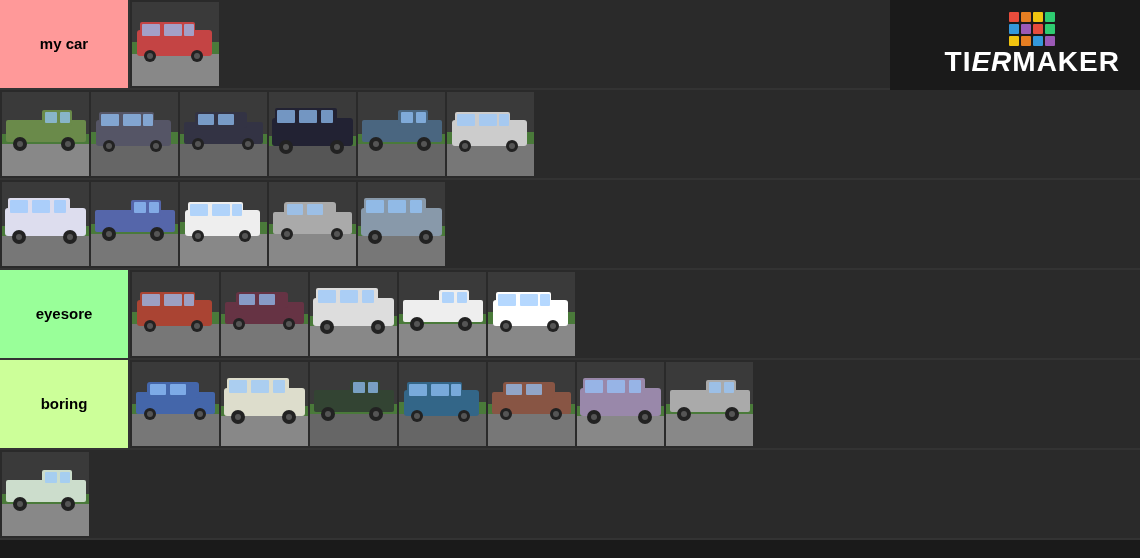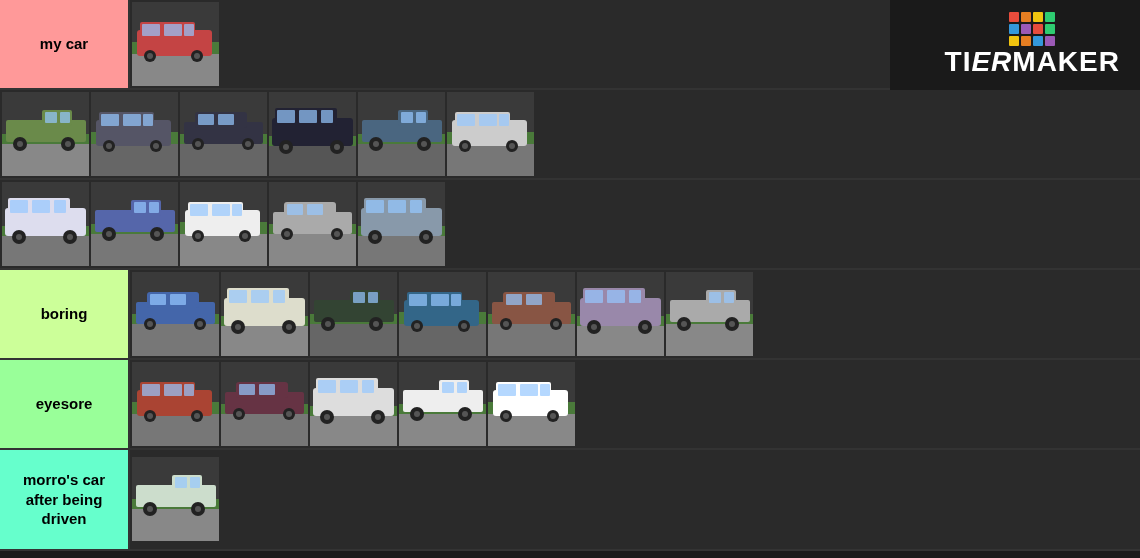--- a/index.html
+++ b/index.html
@@ -320,20 +320,98 @@
       <rect x="52" y="18" width="12" height="13" rx="1" fill="rgba(150,200,255,0.7)"></rect>
       <circle cx="17" cy="55" r="7" fill="#222"></circle>
       <circle cx="17" cy="55" r="3" fill="#555"></circle>
       <circle cx="68" cy="55" r="7" fill="#222"></circle>
       <circle cx="68" cy="55" r="3" fill="#555"></circle>
     </svg>
           </div>
         </div>
       </div>
       <div class="tier-row">
+        <div class="tier-label" style="background-color: rgb(153, 255, 153);">eyesore</div>
+        <div class="tier-items">
+          <div class="car-item">
+            <svg viewBox="0 0 87 84" xmlns="http://www.w3.org/2000/svg">
+      <rect x="0" y="50" width="87" height="34" fill="#777"></rect>
+      <rect x="0" y="40" width="87" height="12" fill="#4a7a3a"></rect>
+      <rect x="5" y="28" width="75" height="26" rx="3" fill="#aa4433"></rect>
+      <rect x="8" y="20" width="55" height="18" rx="2" fill="#aa4433"></rect>
+      <rect x="10" y="22" width="18" height="12" rx="1" fill="rgba(150,200,255,0.7)"></rect>
+      <rect x="32" y="22" width="18" height="12" rx="1" fill="rgba(150,200,255,0.7)"></rect>
+      <rect x="52" y="22" width="10" height="12" rx="1" fill="rgba(150,200,255,0.7)"></rect>
+      <circle cx="18" cy="54" r="6" fill="#222"></circle>
+      <circle cx="18" cy="54" r="3" fill="#555"></circle>
+      <circle cx="65" cy="54" r="6" fill="#222"></circle>
+      <circle cx="65" cy="54" r="3" fill="#555"></circle>
+    </svg>
+          </div>
+          <div class="car-item">
+            <svg viewBox="0 0 87 84" xmlns="http://www.w3.org/2000/svg">
+      <rect x="0" y="50" width="87" height="34" fill="#777"></rect>
+      <rect x="0" y="42" width="87" height="10" fill="#4a7a3a"></rect>
+      <rect x="4" y="30" width="79" height="22" rx="2" fill="#663344"></rect>
+      <rect x="15" y="20" width="52" height="16" rx="3" fill="#663344"></rect>
+      <rect x="18" y="22" width="16" height="11" rx="1" fill="rgba(150,200,255,0.7)"></rect>
+      <rect x="38" y="22" width="16" height="11" rx="1" fill="rgba(150,200,255,0.7)"></rect>
+      <circle cx="18" cy="52" r="6" fill="#222"></circle>
+      <circle cx="18" cy="52" r="3" fill="#555"></circle>
+      <circle cx="68" cy="52" r="6" fill="#222"></circle>
+      <circle cx="68" cy="52" r="3" fill="#555"></circle>
+    </svg>
+          </div>
+          <div class="car-item">
+            <svg viewBox="0 0 87 84" xmlns="http://www.w3.org/2000/svg">
+      <rect x="0" y="52" width="87" height="32" fill="#888"></rect>
+      <rect x="0" y="44" width="87" height="10" fill="#4a7a3a"></rect>
+      <rect x="3" y="26" width="81" height="28" rx="3" fill="#dddddd"></rect>
+      <rect x="6" y="16" width="62" height="18" rx="2" fill="#dddddd"></rect>
+      <rect x="8" y="18" width="18" height="13" rx="1" fill="rgba(150,200,255,0.7)"></rect>
+      <rect x="30" y="18" width="18" height="13" rx="1" fill="rgba(150,200,255,0.7)"></rect>
+      <rect x="52" y="18" width="12" height="13" rx="1" fill="rgba(150,200,255,0.7)"></rect>
+      <circle cx="17" cy="55" r="7" fill="#222"></circle>
+      <circle cx="17" cy="55" r="3" fill="#555"></circle>
+      <circle cx="68" cy="55" r="7" fill="#222"></circle>
+      <circle cx="68" cy="55" r="3" fill="#555"></circle>
+    </svg>
+          </div>
+          <div class="car-item">
+            <svg viewBox="0 0 87 84" xmlns="http://www.w3.org/2000/svg">
+      <rect x="0" y="50" width="87" height="34" fill="#888"></rect>
+      <rect x="0" y="42" width="87" height="10" fill="#4a7a3a"></rect>
+      <rect x="4" y="28" width="80" height="22" rx="2" fill="#eeeeee"></rect>
+      <rect x="40" y="18" width="30" height="16" rx="2" fill="#eeeeee"></rect>
+      <rect x="43" y="20" width="12" height="11" rx="1" fill="rgba(150,200,255,0.7)"></rect>
+      <rect x="58" y="20" width="10" height="11" rx="1" fill="rgba(150,200,255,0.7)"></rect>
+      <circle cx="18" cy="52" r="7" fill="#222"></circle>
+      <circle cx="18" cy="52" r="3" fill="#555"></circle>
+      <circle cx="66" cy="52" r="7" fill="#222"></circle>
+      <circle cx="66" cy="52" r="3" fill="#555"></circle>
+    </svg>
+          </div>
+          <div class="car-item">
+            <svg viewBox="0 0 87 84" xmlns="http://www.w3.org/2000/svg">
+      <rect x="0" y="50" width="87" height="34" fill="#888"></rect>
+      <rect x="0" y="40" width="87" height="12" fill="#4a7a3a"></rect>
+      <rect x="5" y="28" width="75" height="26" rx="3" fill="#ffffff"></rect>
+      <rect x="8" y="20" width="55" height="18" rx="2" fill="#ffffff"></rect>
+      <rect x="10" y="22" width="18" height="12" rx="1" fill="rgba(150,200,255,0.7)"></rect>
+      <rect x="32" y="22" width="18" height="12" rx="1" fill="rgba(150,200,255,0.7)"></rect>
+      <rect x="52" y="22" width="10" height="12" rx="1" fill="rgba(150,200,255,0.7)"></rect>
+      <circle cx="18" cy="54" r="6" fill="#222"></circle>
+      <circle cx="18" cy="54" r="3" fill="#555"></circle>
+      <circle cx="65" cy="54" r="6" fill="#222"></circle>
+      <circle cx="65" cy="54" r="3" fill="#555"></circle>
+    </svg>
+          </div>
+        </div>
+      </div>
+      <div class="tier-row">
         <div class="tier-label" style="background-color: rgb(204, 255, 153);">boring</div>
         <div class="tier-items">
           <div class="car-item">
             <svg viewBox="0 0 87 84" xmlns="http://www.w3.org/2000/svg">
       <rect x="0" y="50" width="87" height="34" fill="#777"></rect>
       <rect x="0" y="42" width="87" height="10" fill="#4a7a3a"></rect>
       <rect x="4" y="30" width="79" height="22" rx="2" fill="#4466aa"></rect>
       <rect x="15" y="20" width="52" height="16" rx="3" fill="#4466aa"></rect>
       <rect x="18" y="22" width="16" height="11" rx="1" fill="rgba(150,200,255,0.7)"></rect>
       <rect x="38" y="22" width="16" height="11" rx="1" fill="rgba(150,200,255,0.7)"></rect>
@@ -426,99 +504,20 @@
       <rect x="58" y="20" width="10" height="11" rx="1" fill="rgba(150,200,255,0.7)"></rect>
       <circle cx="18" cy="52" r="7" fill="#222"></circle>
       <circle cx="18" cy="52" r="3" fill="#555"></circle>
       <circle cx="66" cy="52" r="7" fill="#222"></circle>
       <circle cx="66" cy="52" r="3" fill="#555"></circle>
     </svg>
           </div>
         </div>
       </div>
       <div class="tier-row">
-        <div class="tier-label" style="background-color: rgb(153, 255, 153);">eyesore</div>
-        <div class="tier-items">
-          <div class="car-item">
-            <svg viewBox="0 0 87 84" xmlns="http://www.w3.org/2000/svg">
-      <rect x="0" y="50" width="87" height="34" fill="#777"></rect>
-      <rect x="0" y="40" width="87" height="12" fill="#4a7a3a"></rect>
-      <rect x="5" y="28" width="75" height="26" rx="3" fill="#aa4433"></rect>
-      <rect x="8" y="20" width="55" height="18" rx="2" fill="#aa4433"></rect>
-      <rect x="10" y="22" width="18" height="12" rx="1" fill="rgba(150,200,255,0.7)"></rect>
-      <rect x="32" y="22" width="18" height="12" rx="1" fill="rgba(150,200,255,0.7)"></rect>
-      <rect x="52" y="22" width="10" height="12" rx="1" fill="rgba(150,200,255,0.7)"></rect>
-      <circle cx="18" cy="54" r="6" fill="#222"></circle>
-      <circle cx="18" cy="54" r="3" fill="#555"></circle>
-      <circle cx="65" cy="54" r="6" fill="#222"></circle>
-      <circle cx="65" cy="54" r="3" fill="#555"></circle>
-    </svg>
-          </div>
-          <div class="car-item">
-            <svg viewBox="0 0 87 84" xmlns="http://www.w3.org/2000/svg">
-      <rect x="0" y="50" width="87" height="34" fill="#777"></rect>
-      <rect x="0" y="42" width="87" height="10" fill="#4a7a3a"></rect>
-      <rect x="4" y="30" width="79" height="22" rx="2" fill="#663344"></rect>
-      <rect x="15" y="20" width="52" height="16" rx="3" fill="#663344"></rect>
-      <rect x="18" y="22" width="16" height="11" rx="1" fill="rgba(150,200,255,0.7)"></rect>
-      <rect x="38" y="22" width="16" height="11" rx="1" fill="rgba(150,200,255,0.7)"></rect>
-      <circle cx="18" cy="52" r="6" fill="#222"></circle>
-      <circle cx="18" cy="52" r="3" fill="#555"></circle>
-      <circle cx="68" cy="52" r="6" fill="#222"></circle>
-      <circle cx="68" cy="52" r="3" fill="#555"></circle>
-    </svg>
-          </div>
-          <div class="car-item">
-            <svg viewBox="0 0 87 84" xmlns="http://www.w3.org/2000/svg">
-      <rect x="0" y="52" width="87" height="32" fill="#888"></rect>
-      <rect x="0" y="44" width="87" height="10" fill="#4a7a3a"></rect>
-      <rect x="3" y="26" width="81" height="28" rx="3" fill="#dddddd"></rect>
-      <rect x="6" y="16" width="62" height="18" rx="2" fill="#dddddd"></rect>
-      <rect x="8" y="18" width="18" height="13" rx="1" fill="rgba(150,200,255,0.7)"></rect>
-      <rect x="30" y="18" width="18" height="13" rx="1" fill="rgba(150,200,255,0.7)"></rect>
-      <rect x="52" y="18" width="12" height="13" rx="1" fill="rgba(150,200,255,0.7)"></rect>
-      <circle cx="17" cy="55" r="7" fill="#222"></circle>
-      <circle cx="17" cy="55" r="3" fill="#555"></circle>
-      <circle cx="68" cy="55" r="7" fill="#222"></circle>
-      <circle cx="68" cy="55" r="3" fill="#555"></circle>
-    </svg>
-          </div>
-          <div class="car-item">
-            <svg viewBox="0 0 87 84" xmlns="http://www.w3.org/2000/svg">
-      <rect x="0" y="50" width="87" height="34" fill="#888"></rect>
-      <rect x="0" y="42" width="87" height="10" fill="#4a7a3a"></rect>
-      <rect x="4" y="28" width="80" height="22" rx="2" fill="#eeeeee"></rect>
-      <rect x="40" y="18" width="30" height="16" rx="2" fill="#eeeeee"></rect>
-      <rect x="43" y="20" width="12" height="11" rx="1" fill="rgba(150,200,255,0.7)"></rect>
-      <rect x="58" y="20" width="10" height="11" rx="1" fill="rgba(150,200,255,0.7)"></rect>
-      <circle cx="18" cy="52" r="7" fill="#222"></circle>
-      <circle cx="18" cy="52" r="3" fill="#555"></circle>
-      <circle cx="66" cy="52" r="7" fill="#222"></circle>
-      <circle cx="66" cy="52" r="3" fill="#555"></circle>
-    </svg>
-          </div>
-          <div class="car-item">
-            <svg viewBox="0 0 87 84" xmlns="http://www.w3.org/2000/svg">
-      <rect x="0" y="50" width="87" height="34" fill="#888"></rect>
-      <rect x="0" y="40" width="87" height="12" fill="#4a7a3a"></rect>
-      <rect x="5" y="28" width="75" height="26" rx="3" fill="#ffffff"></rect>
-      <rect x="8" y="20" width="55" height="18" rx="2" fill="#ffffff"></rect>
-      <rect x="10" y="22" width="18" height="12" rx="1" fill="rgba(150,200,255,0.7)"></rect>
-      <rect x="32" y="22" width="18" height="12" rx="1" fill="rgba(150,200,255,0.7)"></rect>
-      <rect x="52" y="22" width="10" height="12" rx="1" fill="rgba(150,200,255,0.7)"></rect>
-      <circle cx="18" cy="54" r="6" fill="#222"></circle>
-      <circle cx="18" cy="54" r="3" fill="#555"></circle>
-      <circle cx="65" cy="54" r="6" fill="#222"></circle>
-      <circle cx="65" cy="54" r="3" fill="#555"></circle>
-    </svg>
-          </div>
-        </div>
-      </div>
-      <div class="tier-row">
-        <div class="tier-label" style="background-color: rgb(102, 255, 204);">morro's car after being driven</div>
         <div class="tier-items">
           <div class="car-item">
             <svg viewBox="0 0 87 84" xmlns="http://www.w3.org/2000/svg">
       <rect x="0" y="50" width="87" height="34" fill="#888"></rect>
       <rect x="0" y="42" width="87" height="10" fill="#4a7a3a"></rect>
       <rect x="4" y="28" width="80" height="22" rx="2" fill="#ccddcc"></rect>
       <rect x="40" y="18" width="30" height="16" rx="2" fill="#ccddcc"></rect>
       <rect x="43" y="20" width="12" height="11" rx="1" fill="rgba(150,200,255,0.7)"></rect>
       <rect x="58" y="20" width="10" height="11" rx="1" fill="rgba(150,200,255,0.7)"></rect>
       <circle cx="18" cy="52" r="7" fill="#222"></circle>

